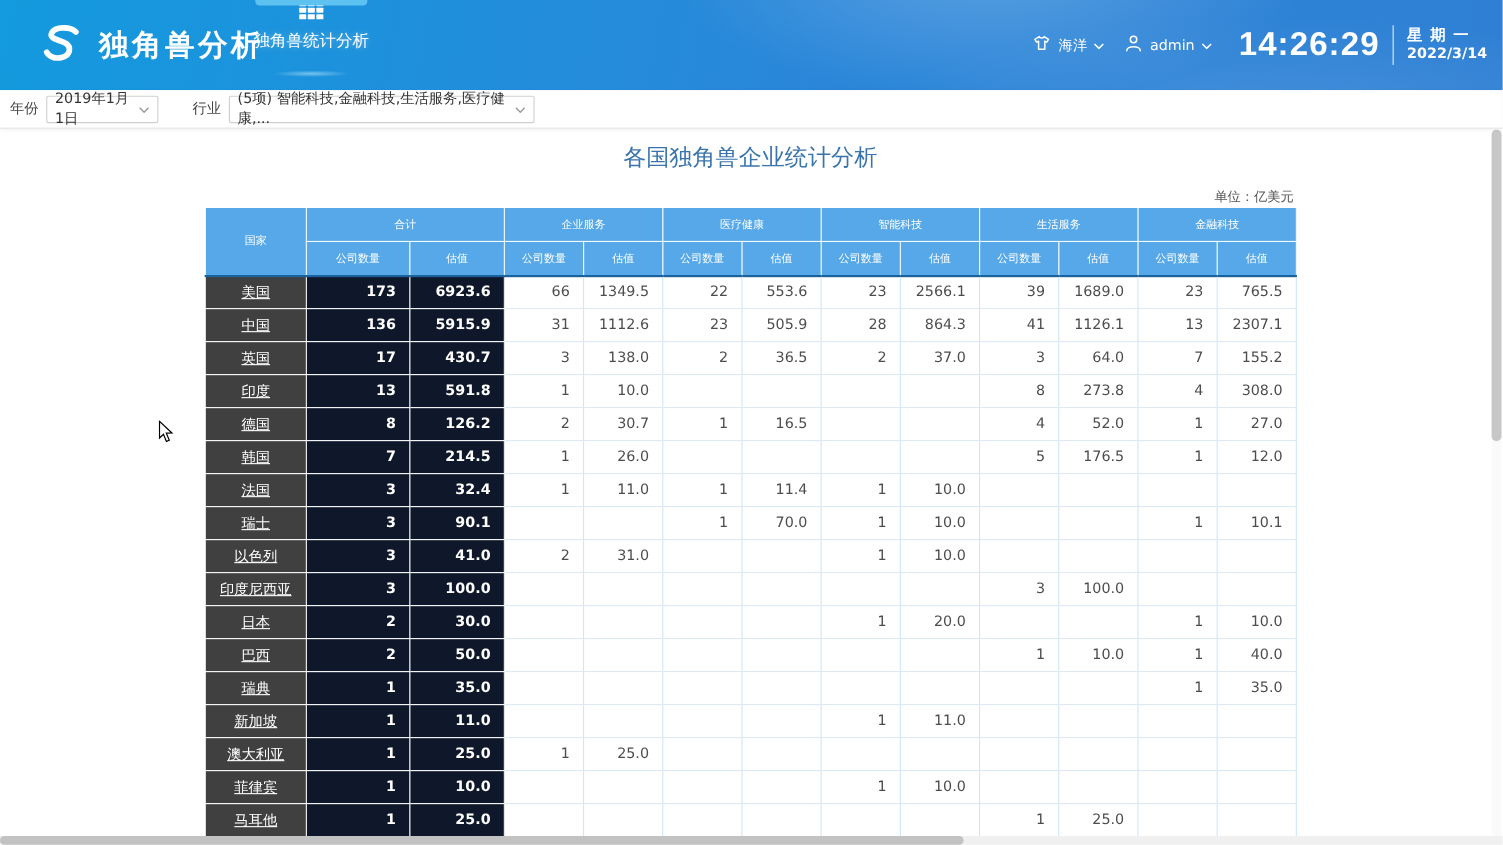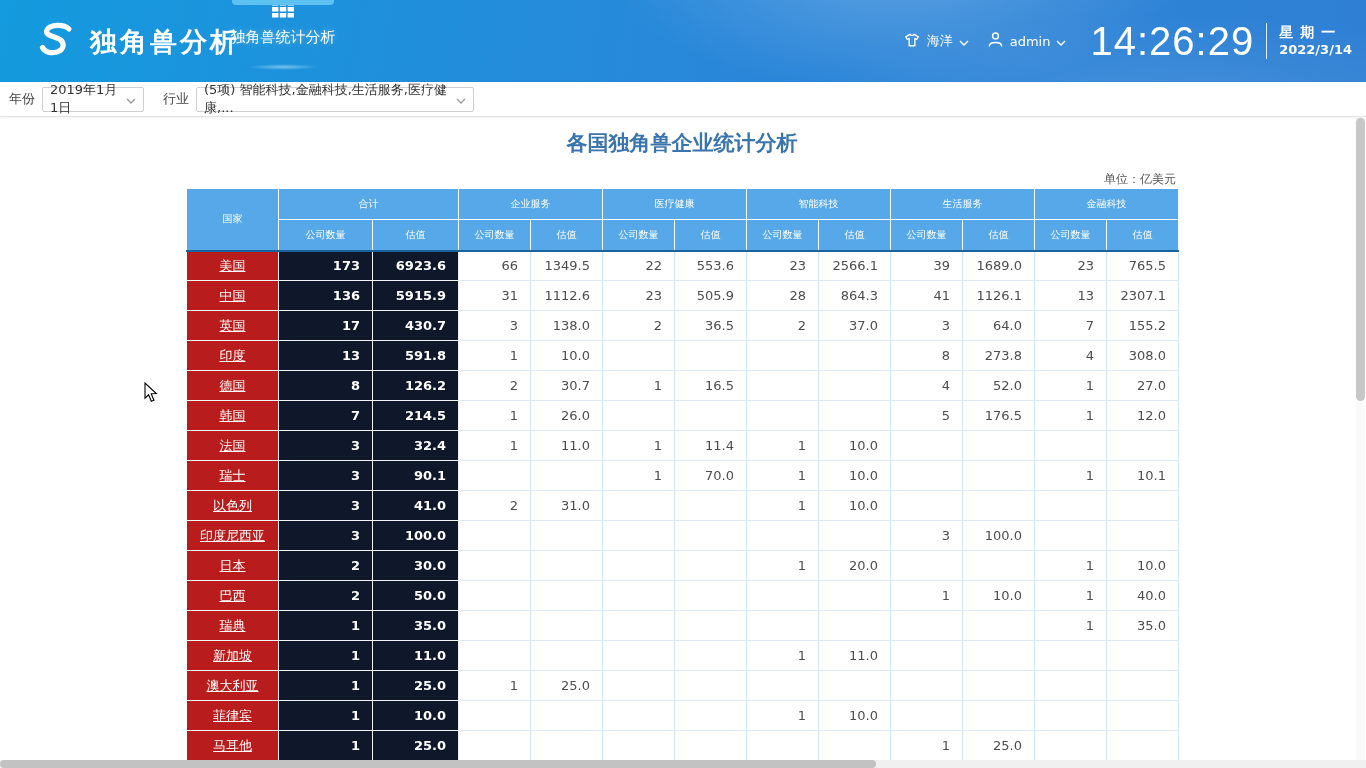--- a/index.html
+++ b/index.html
@@ -26,62 +26,62 @@
 
   .nav-tab { position:absolute; left:226px; top:0; width:114px; height:82px; text-align:center; z-index:2; cursor:pointer; }
   .tab-indicator { position:absolute; top:0; left:6px; width:102px; height:5px; background:#5ec2f1; border-radius:0 0 4px 4px; }
   .nav-tab .grid-icon { margin-top:21px; }
   .nav-tab .tab-label { display:block; margin-top:4px; font-size:15px; color:#fff; text-shadow:0 0 6px rgba(255,255,255,.35); }
   .tab-glow { position:absolute; left:22px; bottom:12px; width:70px; height:6px; background:radial-gradient(ellipse at center, rgba(190,235,255,.55), transparent 70%); }
 
   .top-right { position:absolute; right:14px; top:0; height:82px; display:flex; align-items:center; gap:18px; z-index:2; }
   .menu-item { display:flex; align-items:center; gap:6px; font-size:13px; color:#fff; cursor:pointer; }
   .clock { display:flex; align-items:center; margin-left:6px; }
-  .time { font-size:40px; font-weight:normal; letter-spacing:1px; font-family:"Liberation Sans","DejaVu Sans",sans-serif; }
+  .time { font-size:30px; font-weight:bold; letter-spacing:1px; font-family:"Liberation Sans","DejaVu Sans",sans-serif; }
   .clock-divider { width:1px; height:36px; background:rgba(255,255,255,.85); margin:0 12px; }
   .date-block { line-height:1.25; }
   .weekday { font-size:14px; font-weight:bold; letter-spacing:7px; }
   .date { font-size:13px; font-weight:bold; }
 
   
   .filterbar {
     position:absolute; top:82px; left:0; width:1366px; height:35px; background:#fff;
     border-bottom:1px solid #e3e3e3; box-shadow:0 1px 3px rgba(0,0,0,.06);
     display:flex; align-items:center; padding-left:9px; gap:7px; z-index:3;
   }
   .flabel { font-size:13px; color:#454545; }
   .select {
     height:25px; border:1px solid #cfcfcf; border-radius:2px; background:#fff;
     display:flex; align-items:center; justify-content:space-between;
     font-size:13px; color:#333; padding:0 7px; cursor:pointer;
   }
-  .select-year { width:102px; margin-right:12px; }
+  .select-year { width:102px; margin-right:24px; }
   .select-industry { width:278px; }
   .chev { flex:none; margin-left:8px; }
 
   
   .content { position:absolute; top:117px; left:186px; width:992px; }
-  .report-title { margin:13px 0 0; text-align:center; font-size:21px; line-height:26px; font-weight:bold; color:#3a74ad; }
+  .report-title { margin:13px 0 0; text-align:center; font-size:21px; line-height:26px; font-weight:normal; color:#3a74ad; }
   .unit { margin:16px 2px 2px; text-align:right; font-size:12px; line-height:14px; color:#555; }
 
   table.stats { border-collapse:collapse; table-layout:fixed; width:992px; font-size:13px; border-top:1px solid #3c8ed1; }
   .stats th {
     background:#56a8e8; color:#fff; font-weight:normal; font-size:10px;
     border:1px solid rgba(255,255,255,.95); height:31px; text-align:center; padding:0;
   }
   .stats th.corner { border-bottom:2px solid #1a629b; }
   .stats tr.sub th { border-bottom:2px solid #1a629b; }
   .stats td { height:30px; padding:0; font-size:13px; }
   .stats td.num { text-align:right; padding-right:12px; }
   .stats td.blue {
     background:#0f172a; color:#fff; font-weight:bold;
     border-right:1px solid rgba(255,255,255,.95); border-bottom:1px solid rgba(255,255,255,.95);
   }
   .stats td.country {
-    background:#b91c1c; text-align:center;
+    background:#404040; text-align:center;
     border-right:1px solid rgba(255,255,255,.95); border-bottom:1px solid rgba(255,255,255,.95);
     border-left:1px solid rgba(255,255,255,.6);
   }
   .stats td.country a { color:#fff; text-decoration:underline; }
   .stats td.plain {
     background:#fff; color:#4d4d4d;
     border-right:1px solid #cfe6f8; border-bottom:1px solid #dde9f4;
   }
 
   

